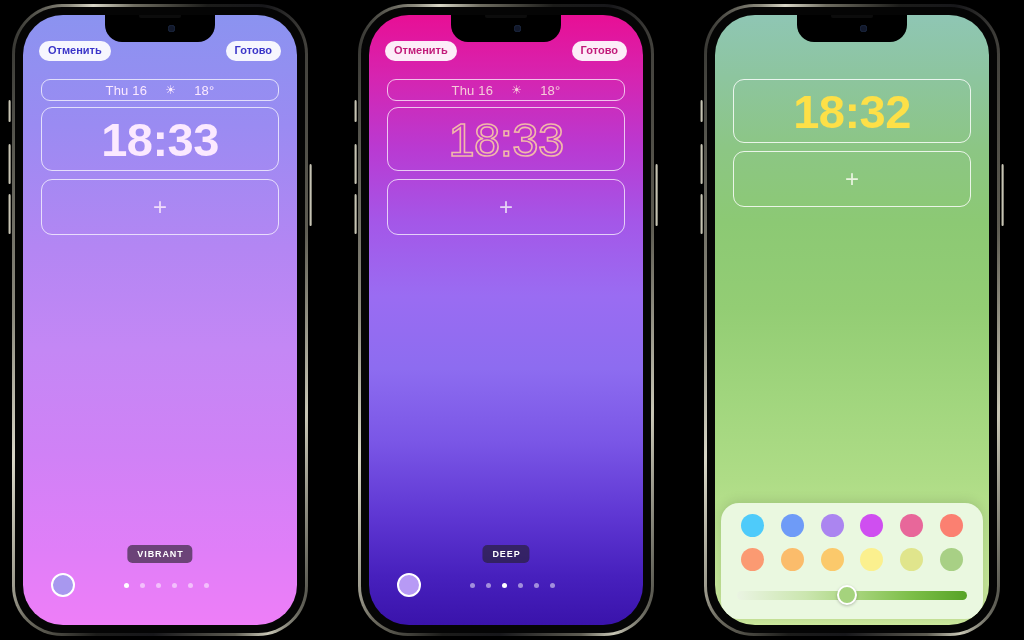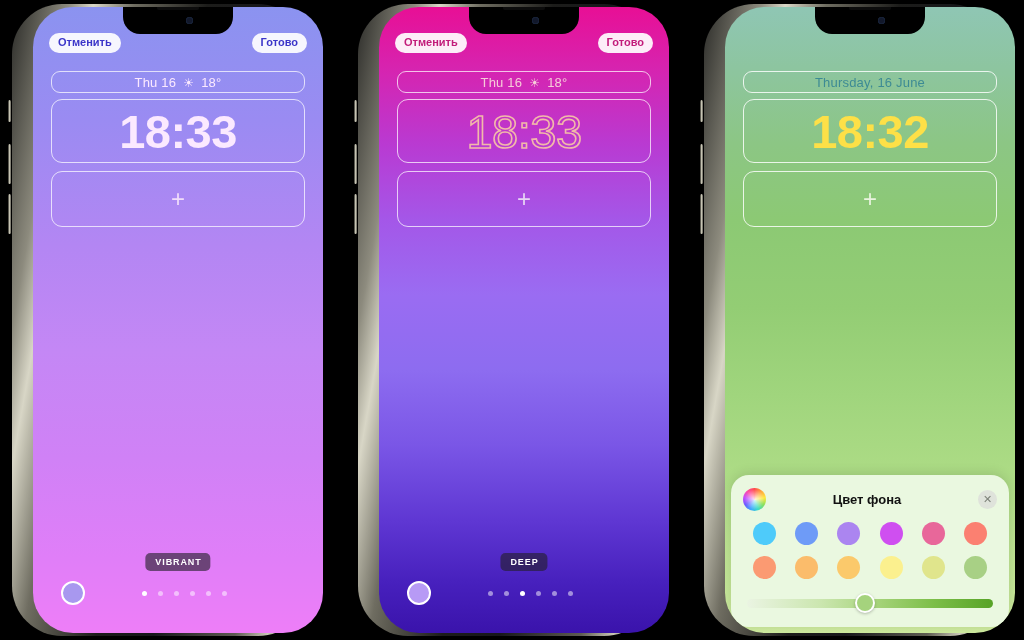--- a/index.html
+++ b/index.html
@@ -23,21 +23,21 @@
     border-radius: 50px;
     background: linear-gradient(100deg,#2b2b28 0%,#8d8b7e 14%,#d8d6c6 20%,#6f6d61 30%,#1c1c1a 48%,#17171a 62%,#5e5c52 82%,#c9c7b6 90%,#3a3a34 100%);
     padding: 3px;
     box-shadow: 0 0 0 0.5px #000;
   }
   .phone-inner {
     position: relative;
     width: 100%; height: 100%;
     border-radius: 47px;
     background: #050505;
-    margin-left: 18px;
+    padding: 8px;
   }
   .screen {
     position: relative;
     width: 100%; height: 100%;
     border-radius: 40px;
     overflow: hidden;
   }
   .notch {
     position: absolute;
     top: 0; left: 50%;
@@ -119,22 +119,22 @@
   }
   .wbox.date { height: 22px; margin-bottom: 6px; }
   .wbox.clock { height: 64px; margin-bottom: 8px; border-radius: 11px; }
   .wbox.add { height: 56px; border-radius: 11px; }
 
   .date-txt {
     font-size: 13px;
     font-weight: 500;
     letter-spacing: 0.2px;
     display: flex;
-    align-items: flex-end;
-    gap: 7px;
+    align-items: flex-start;
+    gap: 18px;
     white-space: nowrap;
   }
   .date-txt .sun { font-size: 12px; }
   .clock-txt {
     font-size: 47px;
     font-weight: 600;
     letter-spacing: -0.5px;
     line-height: 1;
   }
   .plus {
@@ -406,39 +406,29 @@
     <div class="phone-inner">
       <div class="screen">
         <div class="wall wall-green"></div>
 
         <div class="notch">
           <div class="notch-speaker"></div>
           <div class="notch-cam"></div>
         </div>
 
         <div class="widgets">
-          <div class="wbox date">
-            <div class="date-txt">
-              <span>Thursday, 16 June</span>
-            </div>
-          </div>
           <div class="wbox clock">
             <div class="clock-txt">18:32</div>
           </div>
           <div class="wbox add">
             <div class="plus">+</div>
           </div>
         </div>
 
         <div class="picker">
-          <div class="picker-head">
-            <div class="wheel"></div>
-            <div class="picker-title">Цвет фона</div>
-            <div class="close-btn">✕</div>
-          </div>
 
           <div class="swatch-grid">
             <div class="cswatch" style="background:#4ecbfa"></div>
             <div class="cswatch" style="background:#6e9bf7"></div>
             <div class="cswatch" style="background:#ab85f0"></div>
             <div class="cswatch" style="background:#cf4ff0"></div>
             <div class="cswatch" style="background:#e8679a"></div>
             <div class="cswatch" style="background:#fb8071"></div>
             <div class="cswatch" style="background:#fb9a72"></div>
             <div class="cswatch" style="background:#fbbc6b"></div>

